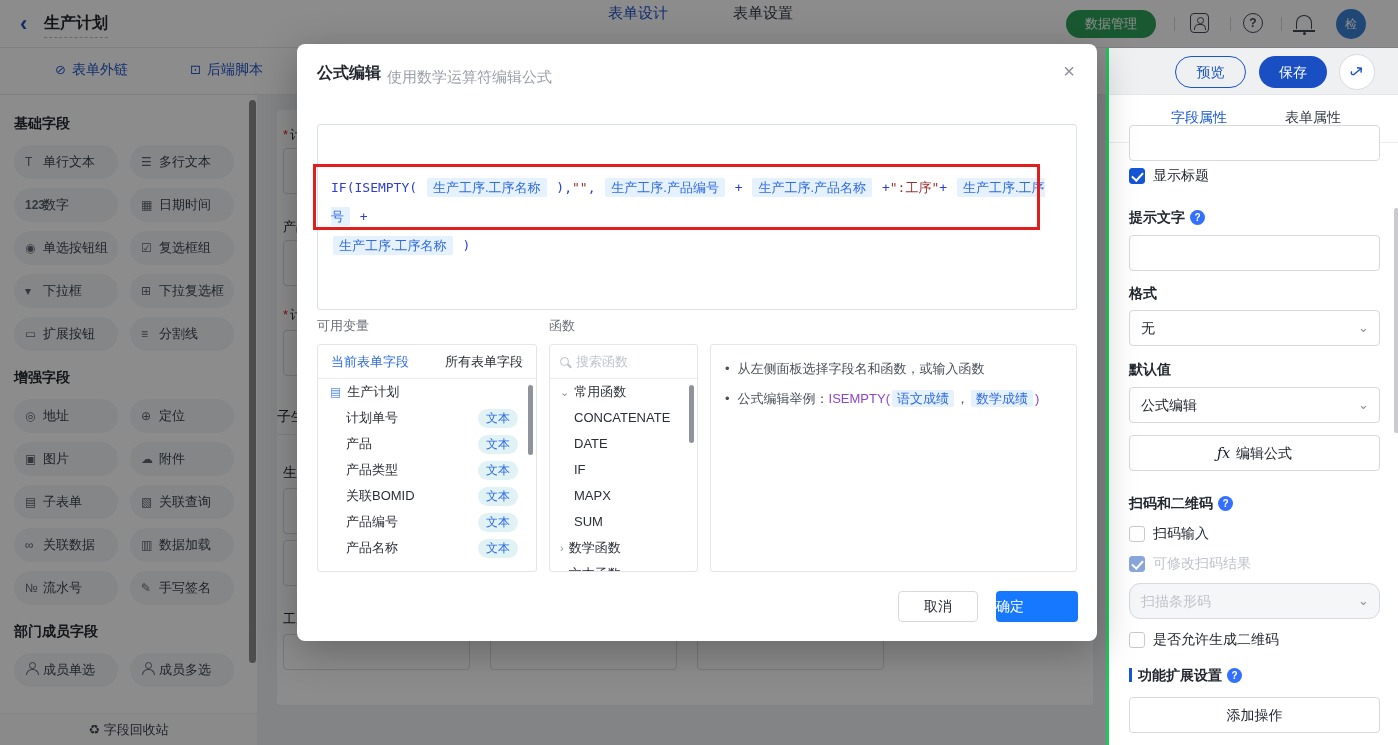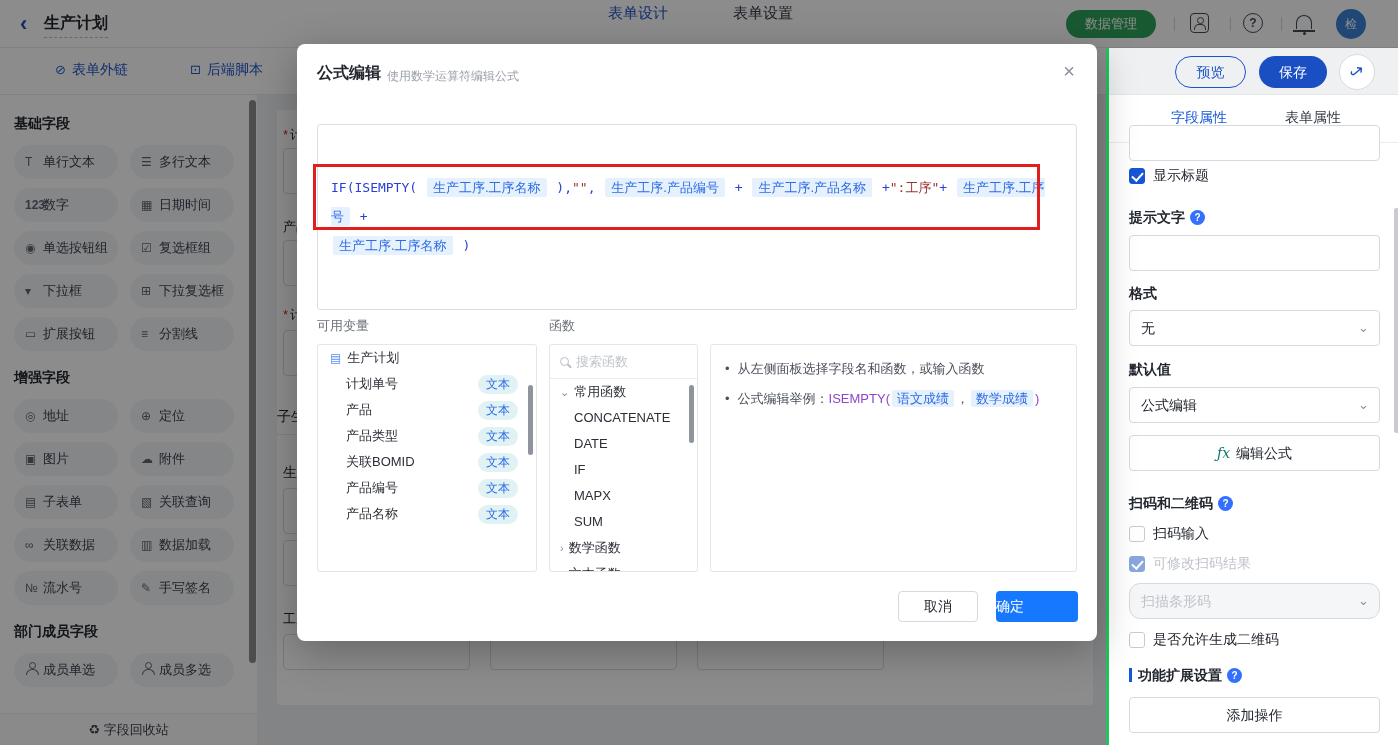--- a/index.html
+++ b/index.html
@@ -70,34 +70,34 @@
   .rc-tab.active::after { content:""; position:absolute; left:-2px; right:-2px; bottom:-15px; height:3px; background:#1456d6; }
   #rc-content { position:absolute; left:0; top:95px; width:292px; height:602px; background:#fff; }
   .fld-label { position:absolute; left:20px; font-size:14px; color:#23272f; font-weight:400; white-space:nowrap; }
   .fld-label.bold { font-weight:700; }
   .help-dot { display:inline-block; width:15px; height:15px; border-radius:50%; background:#3370ff; color:#fff; font-size:10px; font-weight:700; text-align:center; line-height:15px; vertical-align:1px; margin-left:5px; cursor:pointer; }
   .rc-input { position:absolute; left:20px; width:251px; background:#fff; border:1px solid #d6d9de; border-radius:4px; }
   .rc-select { position:absolute; left:20px; width:251px; height:36px; border:1px solid #d6d9de; border-radius:4px; font-size:14px; color:#23272f; line-height:34px; padding-left:11px; cursor:pointer; background:#fff; }
   .rc-select .chev { position:absolute; right:10px; top:0; color:#8a8f99; font-size:13px; }
   .rc-select.disabled { background:#f5f6f8; color:#bfc3ca; cursor:default;border-radius:11px; }
   .rc-btn { position:absolute; left:20px; width:251px; height:36px; border:1px solid #d6d9de; border-radius:4px; background:#fff; font-size:14px; color:#23272f; text-align:center; line-height:34px; cursor:pointer; }
-  .fx { font-style:italic; color:#0f766e; margin-right:6px; font-family:"DejaVu Serif",serif; }
+  .fx { font-style:italic; color:#0f172a; margin-right:6px; font-family:"DejaVu Serif",serif; }
   .cb-row { position:absolute; left:20px; display:flex; align-items:center; gap:8px; font-size:14px; color:#23272f; cursor:pointer; }
   .cb { width:16px; height:16px; border:1px solid #c6cad2; border-radius:3px; background:#fff; position:relative; flex:none; }
   .cb.checked { background:#1456d6; border-color:#1456d6; }
   .cb.checked::after { content:""; position:absolute; left:4px; top:1px; width:5px; height:9px; border:solid #fff; border-width:0 2px 2px 0; transform:rotate(42deg); }
   .cb.checked.disabled { background:#8aa7dd; border-color:#8aa7dd; }
   .cb-row.disabled { color:#bfc3ca; cursor:default; }
   .sec-bar { display:inline-block; width:3px; height:14px; background:#1456d6; margin-right:6px; vertical-align:-2px; }
   .rc-scroll { position:absolute; left:285px; top:160px; width:5px; height:225px; border-radius:3px; background:#c9cbd0; }
 
   
   #modal { left:297px; top:44px; width:800px; height:597px; background:#fff; border-radius:8px; box-shadow:0 10px 40px rgba(0,0,0,.28); z-index:10; }
   .m-title { position:absolute; left:20px; top:19px; font-size:16px; font-weight:700; color:#23272f; }
-  .m-sub { position:absolute; left:90px; top:24px; font-size:12px; color:#9a9fa8; }
+  .m-sub { position:absolute; left:90px; top:24px; font-size:15px; color:#9a9fa8; }
   .m-close { position:absolute; right:22px; top:16px; font-size:20px; color:#8a8f99; cursor:pointer; }
   #formula-box { position:absolute; left:20px; top:80px; width:760px; height:186px; border:1px solid #dadfe6; border-radius:3px; }
   #formula-head { position:absolute; left:0; top:0; width:758px; height:36px; background:#e9f4fe; font-size:13px; color:#2b2f36; line-height:36px; padding-left:13px; border-bottom:1px solid #dadfe6; border-radius:3px 3px 0 0; }
   #formula-code { position:absolute; left:0; top:36px; width:758px; height:148px; padding:12px 13px; font-family:"DejaVu Sans Mono",monospace; font-size:13px; line-height:29px; cursor:text; }
   .tok-code { color:#2c3ed6; }
   .tok-str { color:#9e3030; }
   .tok-chip { background:#e5f1fd; color:#2f6be5; border-radius:2px; padding:2px 6px; margin:0 2px; font-family:"Liberation Sans",sans-serif; cursor:pointer; }
   #red-box { position:absolute; left:16px; top:120px; width:727px; height:66px; border:3px solid #e01e1e; z-index:3; pointer-events:none; }
   .panel-label { position:absolute; top:273px; font-size:13px; color:#6b7078; }
   .m-panel { position:absolute; top:300px; height:228px; border:1px solid #e3e5ea; border-radius:3px; background:#fff; overflow:hidden; }
@@ -337,20 +337,24 @@
 
     <div id="formula-box">
       <div id="formula-code"><span class="tok-code">IF(ISEMPTY( </span><span class="tok-chip">生产工序.工序名称</span><span class="tok-code"> ),</span><span class="tok-str">""</span><span class="tok-code">, </span><span class="tok-chip">生产工序.产品编号</span><span class="tok-code"> + </span><span class="tok-chip">生产工序.产品名称</span><span class="tok-code"> +</span><span class="tok-str">":工序"</span><span class="tok-code">+ </span><span class="tok-chip">生产工序.工序号</span><span class="tok-code"> +</span><br><span class="tok-chip">生产工序.工序名称</span><span class="tok-code"> )</span></div>
     </div>
     <div id="red-box"></div>
 
     <span class="panel-label" style="left:20px">可用变量</span>
     <span class="panel-label" style="left:252px">函数</span>
 
     <div id="vars-panel" class="m-panel">
+      <div class="v-tabs">
+        <span class="v-tab active">当前表单字段</span>
+        <span class="v-tab">所有表单字段</span>
+      </div>
       <div id="var-rows">
           <div class="tree-row">
             <span class="doc">▤</span>
             <span class="nm">生产计划</span>
           </div>
           <div class="tree-row child">
             <span class="nm">计划单号</span>
             <span class="badge">文本</span>
           </div>
           <div class="tree-row child">

